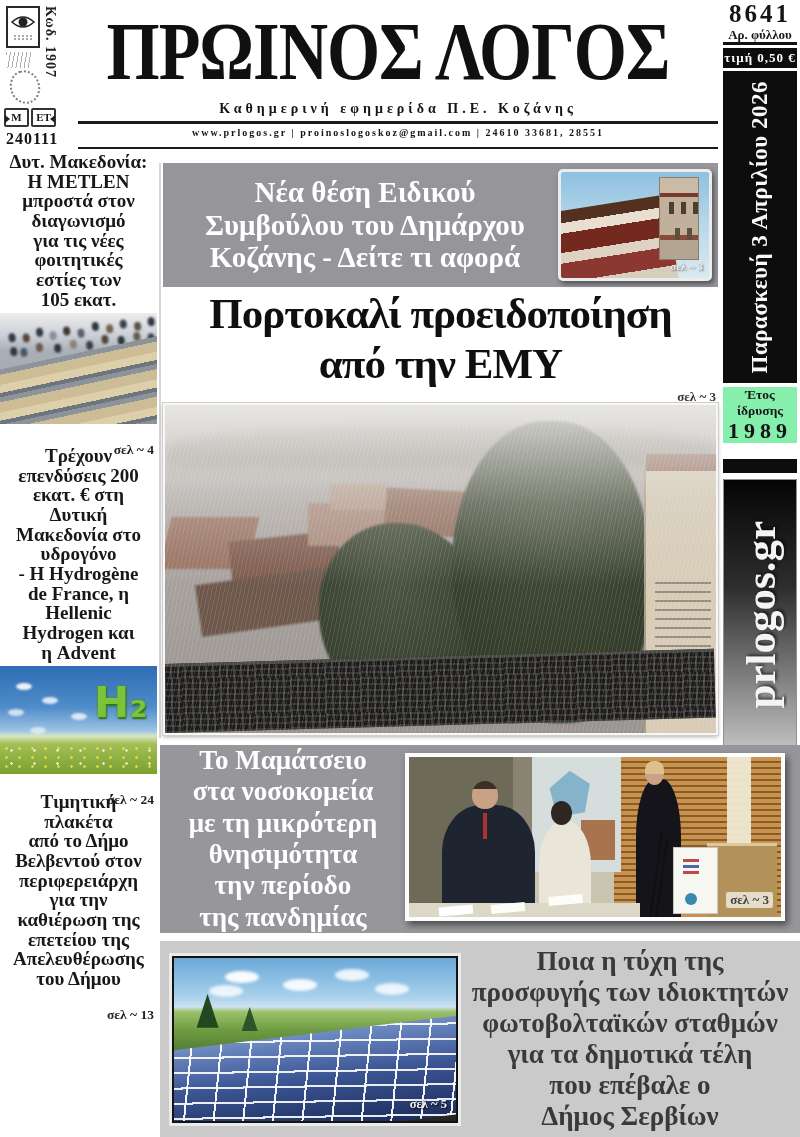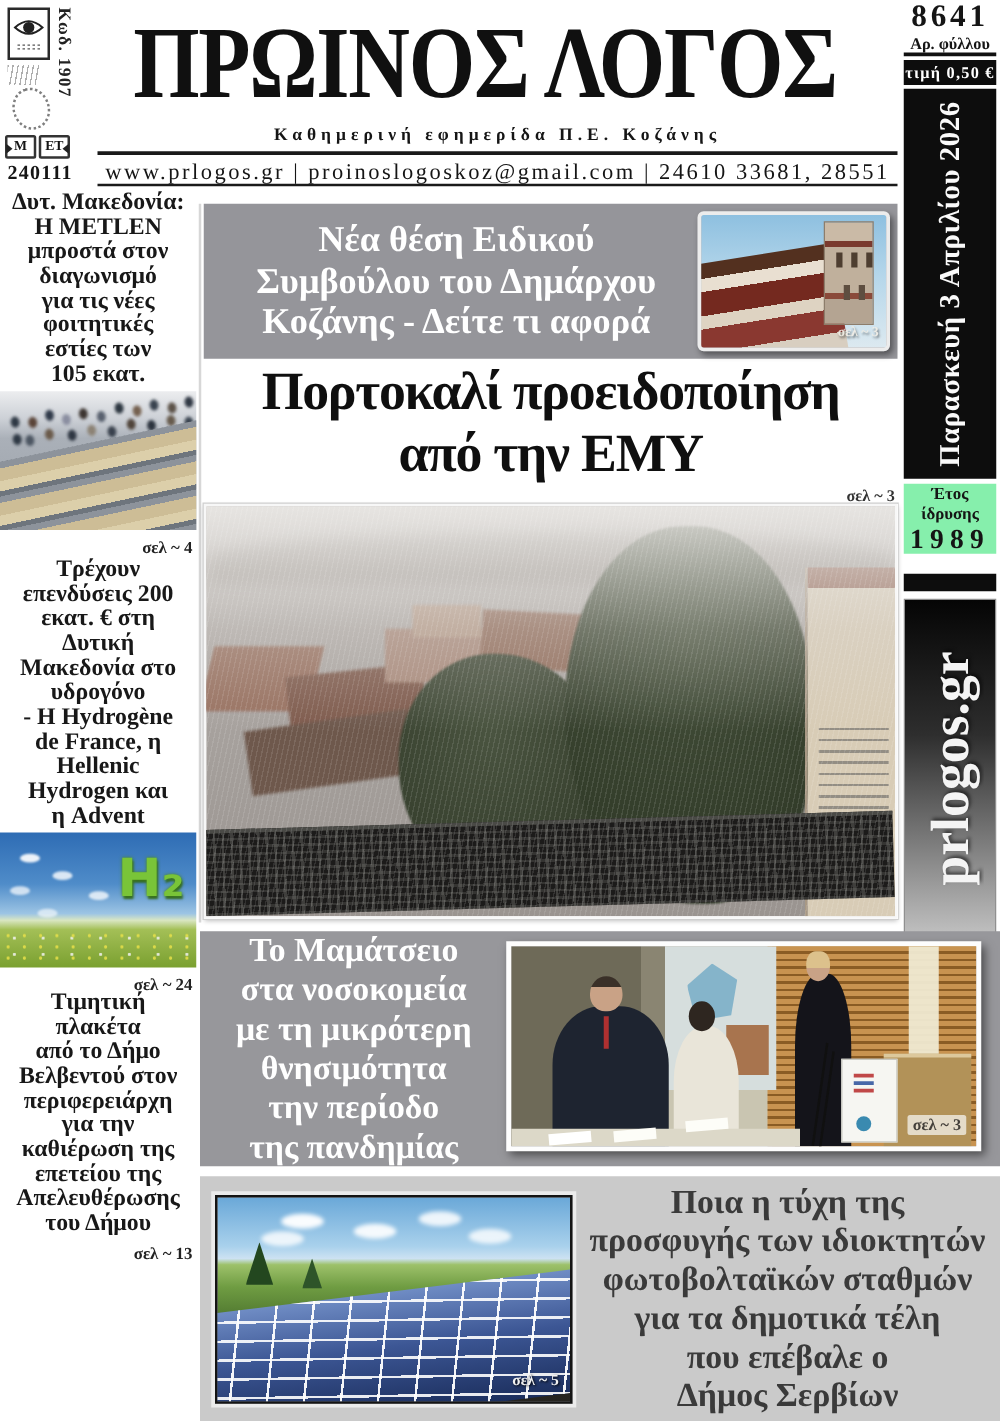--- a/index.html
+++ b/index.html
@@ -19,21 +19,21 @@
   .mailbox { width:25px; height:19px; border:2px solid #333; border-radius:2px; font-size:11px; font-weight:bold; text-align:center; line-height:15px; background:#fff; position:relative; }
   .mailbox.m::before { content:""; position:absolute; left:-1px; top:5px; border-left:5px solid #222; border-top:4px solid transparent; border-bottom:4px solid transparent; }
   .mailbox.et::after { content:""; position:absolute; right:-1px; top:5px; border-right:5px solid #222; border-top:4px solid transparent; border-bottom:4px solid transparent; }
   .mailnum { position:absolute; left:2px; top:126px; font-size:16px; font-weight:bold; letter-spacing:1px; }
 
   .mast-title { position:absolute; left:62px; top:4px; width:652px; height:96px; display:flex; align-items:center; justify-content:center;
                 font-size:67px; font-weight:bold; color:#101010; white-space:nowrap;
                 transform:scale(1.02,1.22); transform-origin:center 55%; letter-spacing:-1px; }
   .mast-sub { position:absolute; left:78px; top:101px; width:640px; text-align:center; font-size:14px; font-weight:bold; letter-spacing:4px; }
   .rule1 { position:absolute; left:78px; top:121px; width:640px; height:3px; background:#1a1a1a; }
-  .mast-contact { position:absolute; left:78px; top:127px; width:640px; text-align:center; font-size:18px; font-weight:normal; letter-spacing:2px; }
+  .mast-contact { position:absolute; left:78px; top:127px; width:640px; text-align:center; font-size:10px; font-weight:bold; letter-spacing:2px; }
   .rule2 { position:absolute; left:78px; top:147px; width:640px; height:2px; background:#1a1a1a; }
 
   
   .right-rail { position:absolute; left:723px; top:0; width:74px; height:745px; }
   .issue-box { height:45px; border-bottom:3px solid #111; text-align:center; padding-top:1px; background:#fff; }
   .issue-number { font-size:25px; font-weight:bold; letter-spacing:3px; line-height:1.05; }
   .issue-label { font-size:13px; font-weight:bold; }
   .price-box { margin-top:3px; height:20px; background:#0d0d0d; color:#fff; font-size:13px; font-weight:bold; text-align:center; line-height:20px; letter-spacing:1px; }
   .date-box { margin-top:3px; height:312px; background:#0d0d0d; display:flex; align-items:center; justify-content:center; }
   .vert-up { writing-mode:vertical-rl; transform:rotate(180deg); white-space:nowrap; }
@@ -44,21 +44,21 @@
   .divider-bar { margin-top:16px; height:14px; background:#0d0d0d; }
   .site-box { margin-top:6px; height:272px; border:1px solid #909090;
               background:linear-gradient(180deg,#050505 0%,#2e2e2e 40%,#7c7c7c 72%,#c2c2c2 100%);
               display:flex; align-items:center; justify-content:center; }
   .site-text { color:#f4f4f4; font-weight:bold; font-size:43px; text-shadow:2px 2px 3px rgba(0,0,0,.55); }
 
   
   .lc-art { position:absolute; left:0; width:157px; }
   .lc-head { font-size:19px; font-weight:bold; line-height:1.035; text-align:center; white-space:pre-line; color:#181818; }
   .lc-photo { position:relative; width:157px; margin-top:4px; overflow:hidden; }
-  .lc-ref { text-align:right; font-size:13.5px; font-weight:bold; padding:6px 3px 0 0; color:#222; }
+  .lc-ref { text-align:right; font-size:13.5px; font-weight:bold; padding:18px 3px 0 0; color:#222; }
   .vline { position:absolute; left:159px; top:163px; width:2px; height:575px; background:#d7d7d7; }
 
   
   .banner { position:absolute; left:163px; top:163px; width:555px; height:124px; background:#95959a; }
   .banner-head { position:absolute; left:6px; top:0; width:392px; height:124px; display:flex; align-items:center; justify-content:center;
                  color:#fff; font-weight:bold; font-size:29px; line-height:1.13; text-align:center; white-space:pre-line; }
   .banner-photo { position:absolute; right:6px; top:6px; width:154px; height:112px; border:3px solid #ececec; border-radius:5px;
                   box-shadow:2px 3px 5px rgba(0,0,0,.45); overflow:hidden; }
 
   

